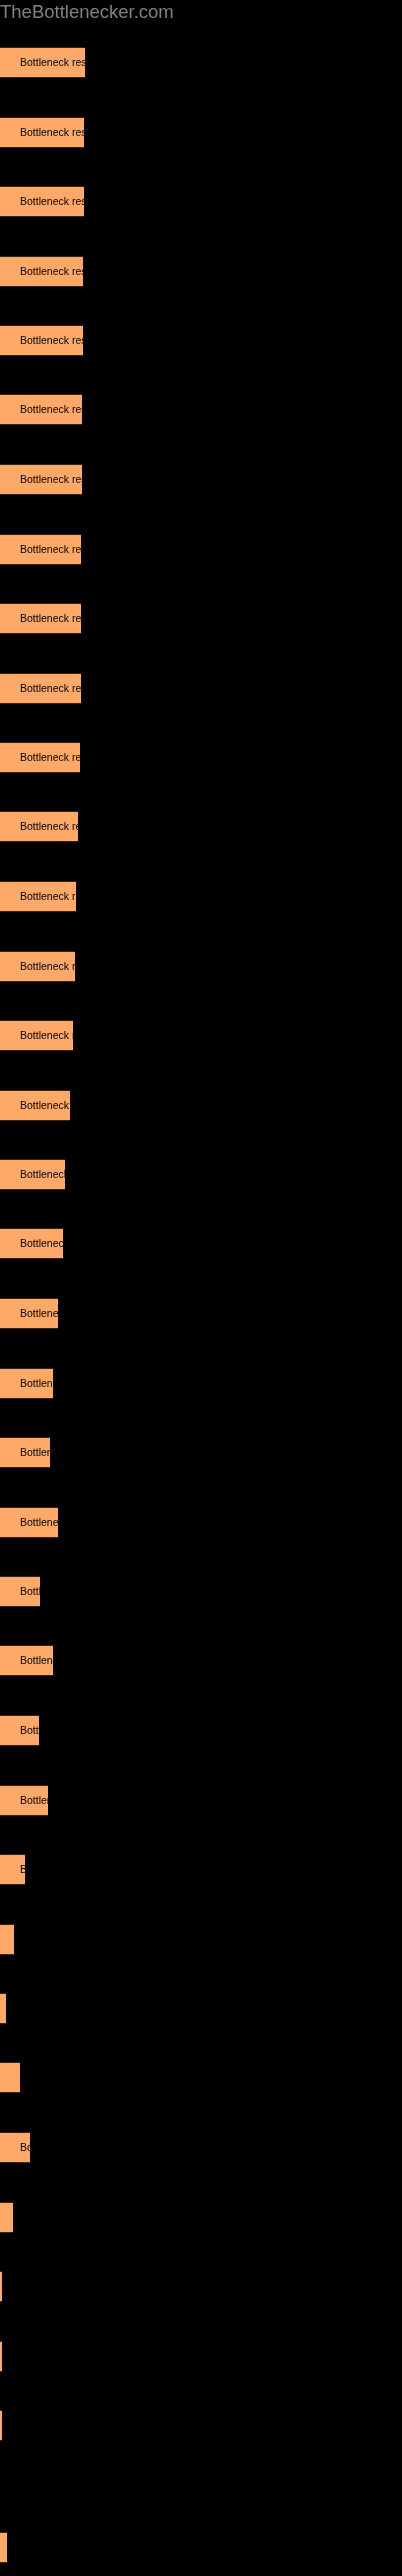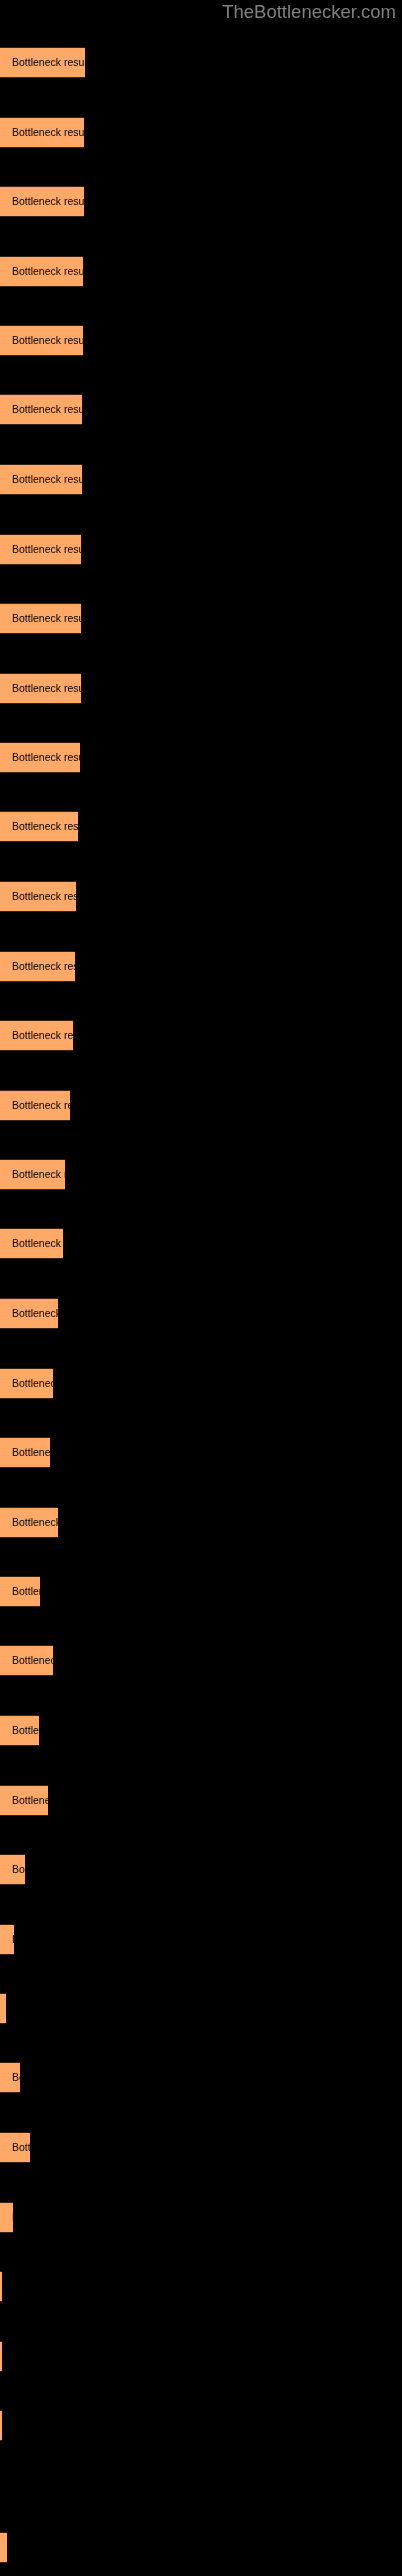--- a/index.html
+++ b/index.html
@@ -14,21 +14,20 @@
     position:relative;
     width:403px;
     height:2576px;
     background:#000000;
   }
   #site-title {
     position:absolute;
     top:0px;
     left:0px;
     width:396px;
-    text-align:right;
     font-size:18.5px;
     line-height:23px;
     color:#808080;
     font-family:"Liberation Sans", sans-serif;
     letter-spacing:0px;
     white-space:nowrap;
   }
   #bars {
     position:absolute;
     top:0;
@@ -57,21 +56,21 @@
     height:31px;
     line-height:31px;
     font-size:10.5px;
     color:#000000;
     white-space:nowrap;
     font-family:"Liberation Sans", sans-serif;
     pointer-events:none;
   }
   .clip {
     position:absolute;
-    left:8px;
+    left:16px;
     top:0px;
     height:31px;
     overflow:hidden;
   }
 </style>
 </head>
 <body>
 
 <div id="page">
 

